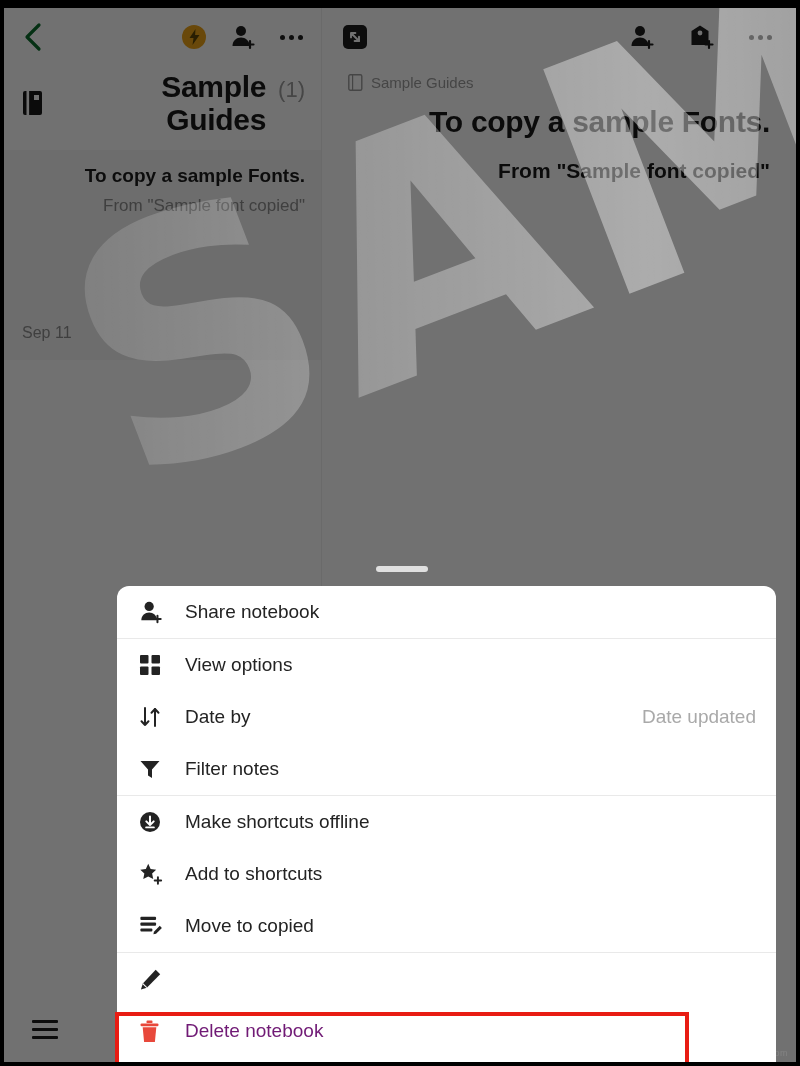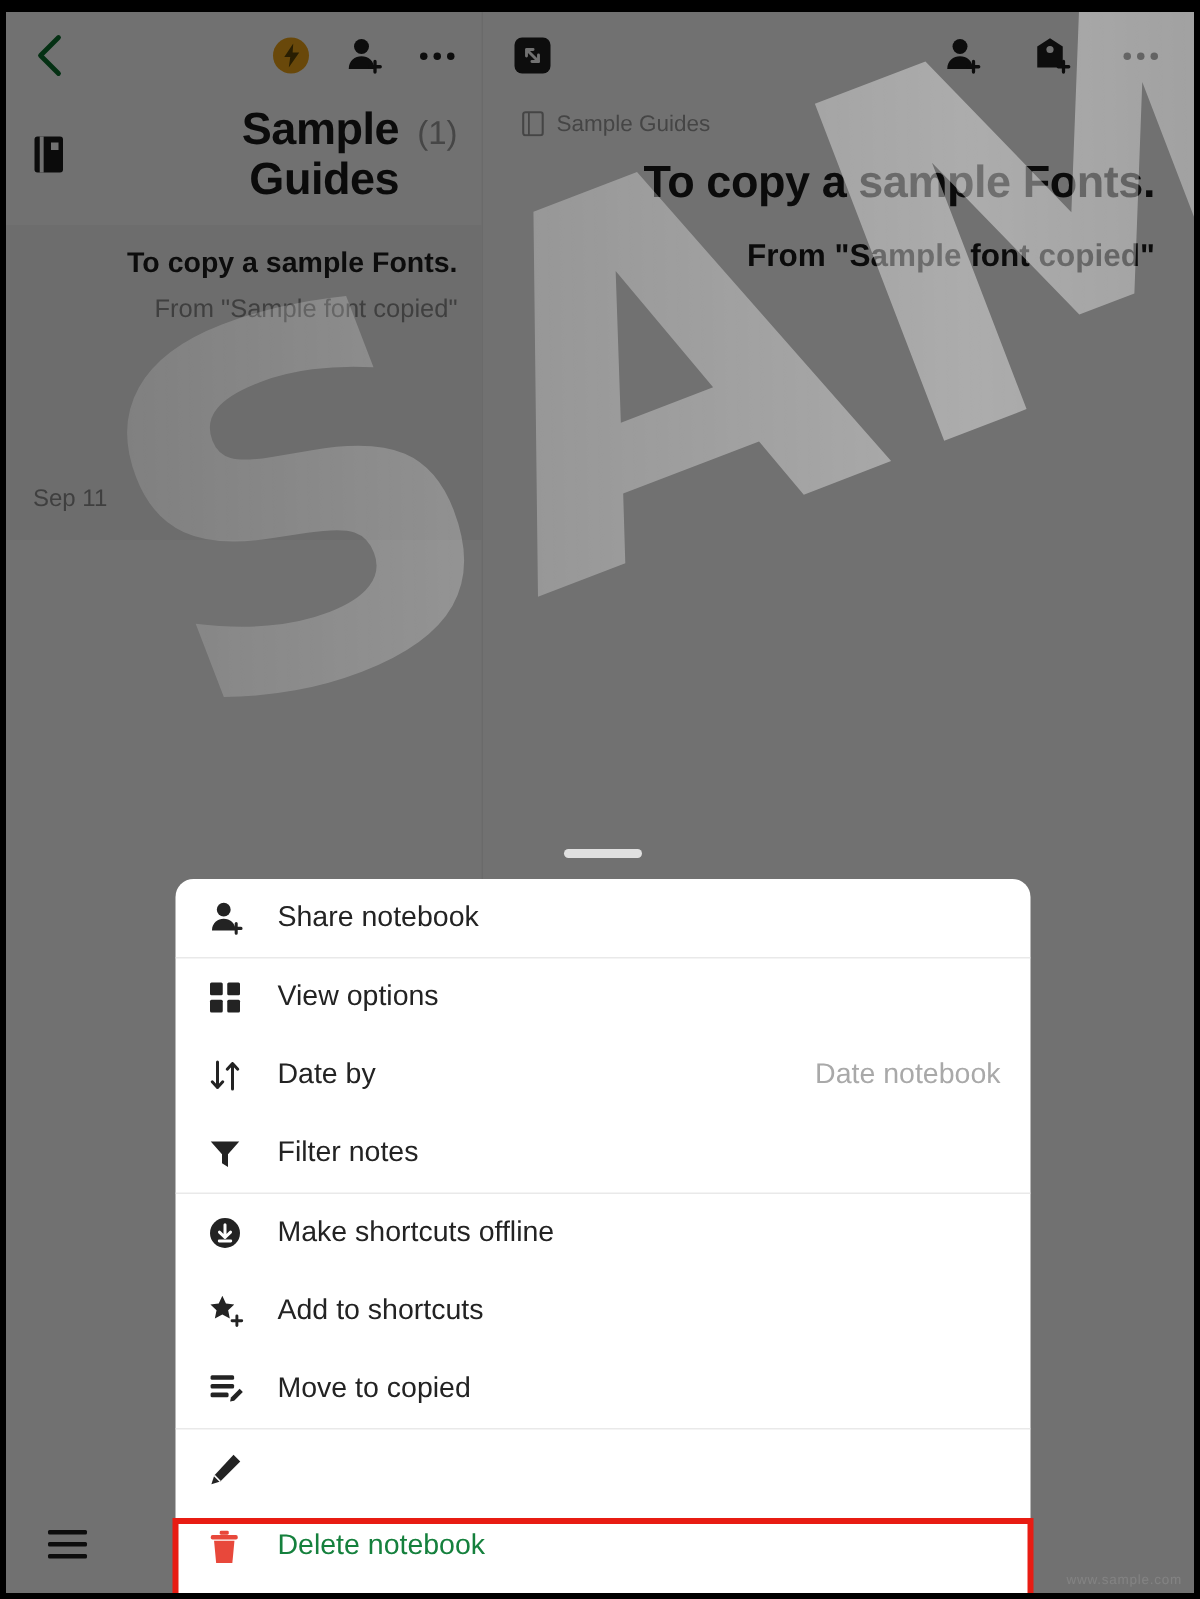--- a/index.html
+++ b/index.html
@@ -154,21 +154,21 @@
   .sheet-wrap {
     position:absolute; z-index:80;
     left:117px; top:566px; width:570px; height:496px;
   }
   .drag-handle {
     position:absolute; top:0; left:50%; transform:translateX(-50%);
     width:52px; height:6px; border-radius:3px;
     background: rgba(255,255,255,0.78);
   }
   .sheet {
-    position:absolute; top:20px; left:0; width:570px; height:476px;
+    position:absolute; top:20px; left:0; width:659px; height:476px;
     background:#ffffff;
     border-radius:12px 12px 0 0;
     overflow:hidden;
   }
   .menu-group { padding: 0; }
   .menu-sep { height:1px; background:#e9e9e9; margin:0; }
   .menu-item {
     display:flex; align-items:center;
     height: 52px;
     padding: 0 20px 0 22px;
@@ -182,21 +182,21 @@
   .mi-label {
     font-size:19px; color:#232323;
     margin-left:16px;
     white-space:nowrap;
   }
   .mi-value {
     margin-left:auto;
     font-size:19px; color:#a9a9a9;
     white-space:nowrap;
   }
-  .menu-item.danger .mi-label { color:#15803d; }
+  .menu-item.danger .mi-label { color:#701a75; }
   
   .delete-highlight-outer {
     position:absolute; z-index:90;
     left:115px; top:1012px; width:574px; height:54px;
     border:4px solid #e81c13;
     box-sizing:border-box;
     pointer-events:none;
   }
 </style>
 </head>
@@ -350,21 +350,21 @@
         </div>
 
         <div class="menu-item">
           <span class="mi-icon">
             <svg width="24" height="24" viewBox="0 0 24 24">
               <path d="M6 3 L6 20 M6 20 L2.5 16.2 M6 20 L9.5 16.2" fill="none" stroke="#232323" stroke-width="2" stroke-linecap="round" stroke-linejoin="round"></path>
               <path d="M16 21 L16 4 M16 4 L12.5 7.8 M16 4 L19.5 7.8" fill="none" stroke="#232323" stroke-width="2" stroke-linecap="round" stroke-linejoin="round"></path>
             </svg>
           </span>
           <span class="mi-label">Date by</span>
-          <span class="mi-value">Date notebook</span>
+          <span class="mi-value">Date updated</span>
         </div>
 
         <div class="menu-item">
           <span class="mi-icon">
             <svg width="22" height="22" viewBox="0 0 22 22">
               <path d="M1.5 3 L20.5 3 L13 11.5 L13 20 L9 17.5 L9 11.5 Z" fill="#232323"></path>
             </svg>
           </span>
           <span class="mi-label">Filter notes</span>
         </div>

